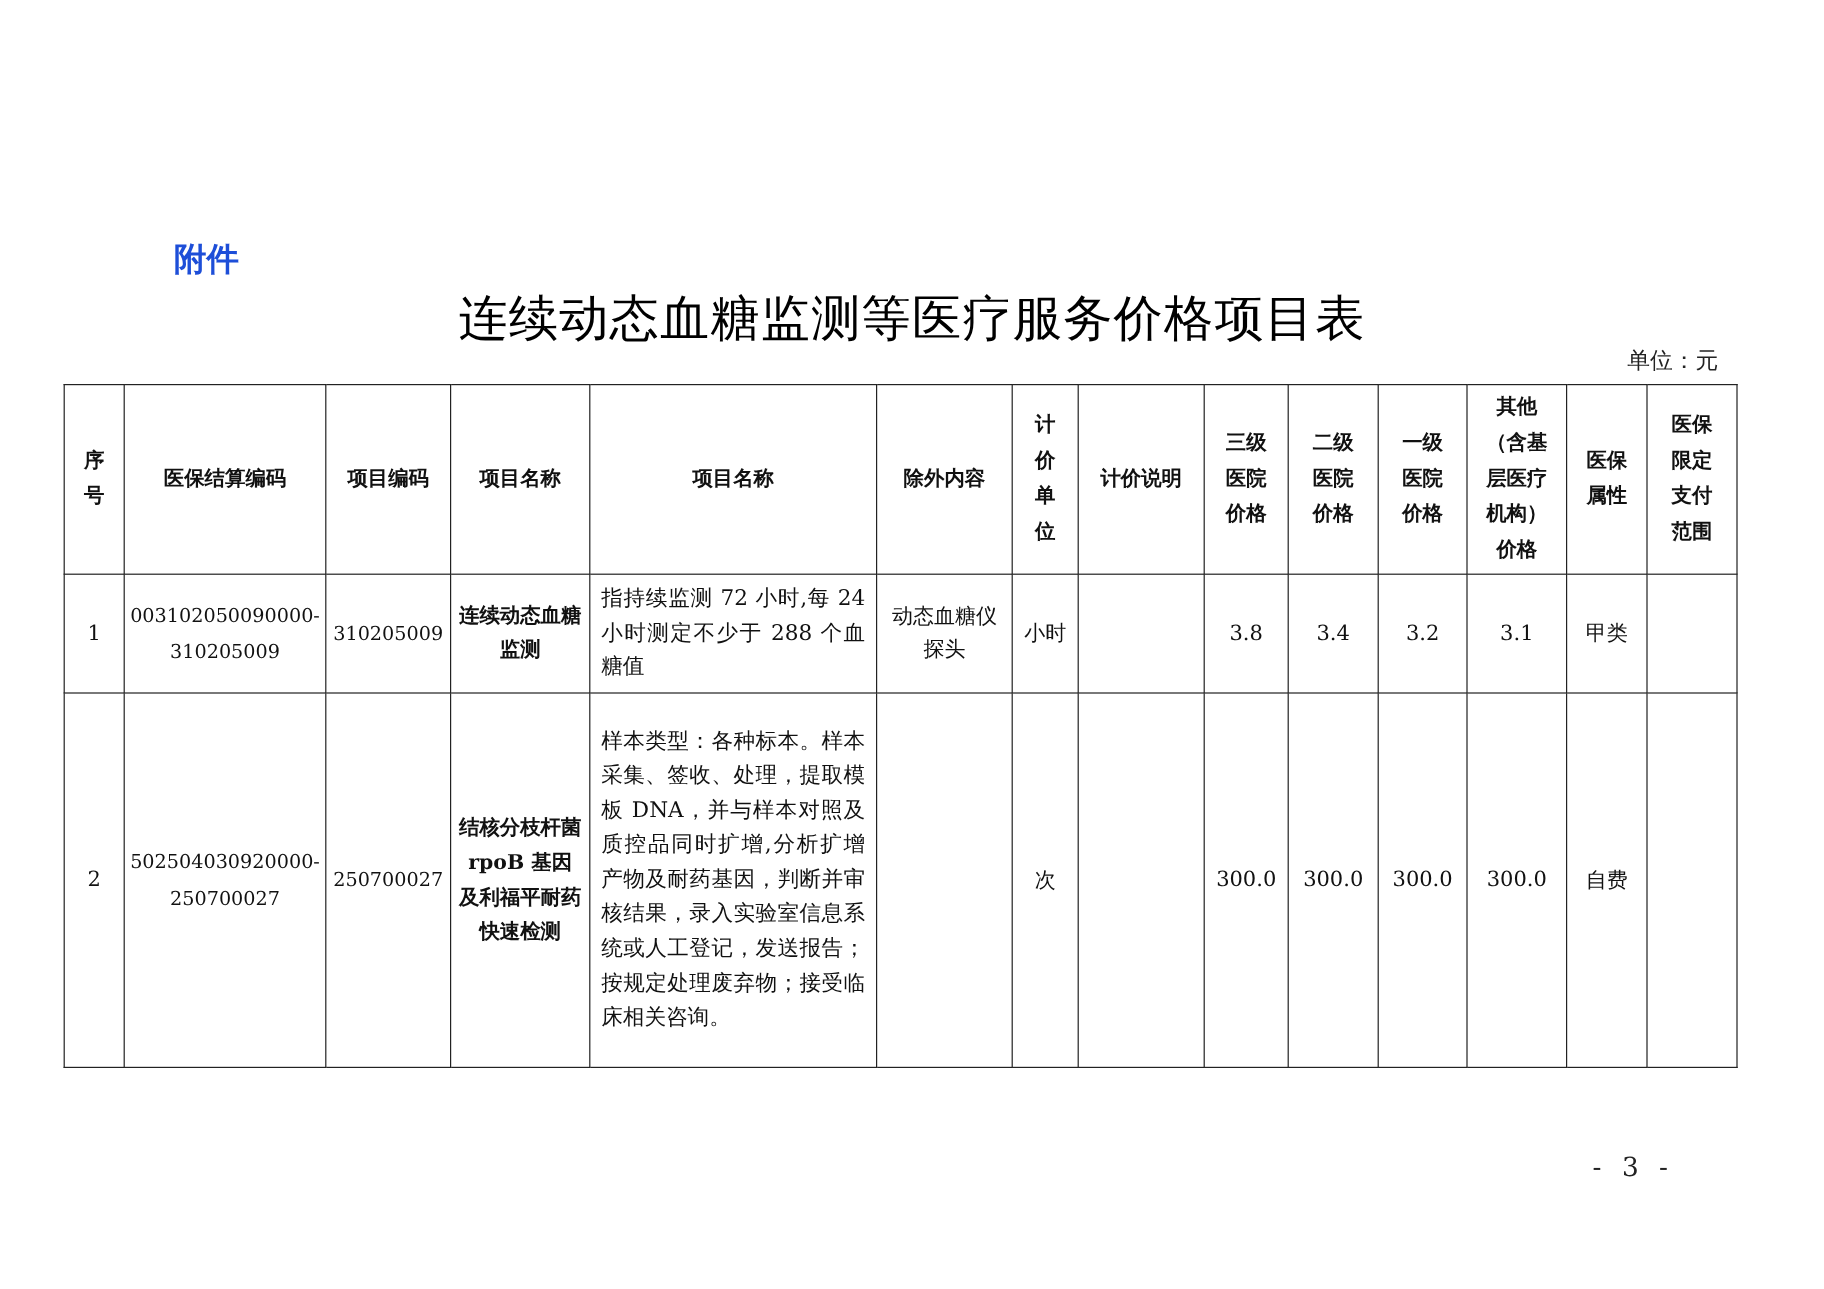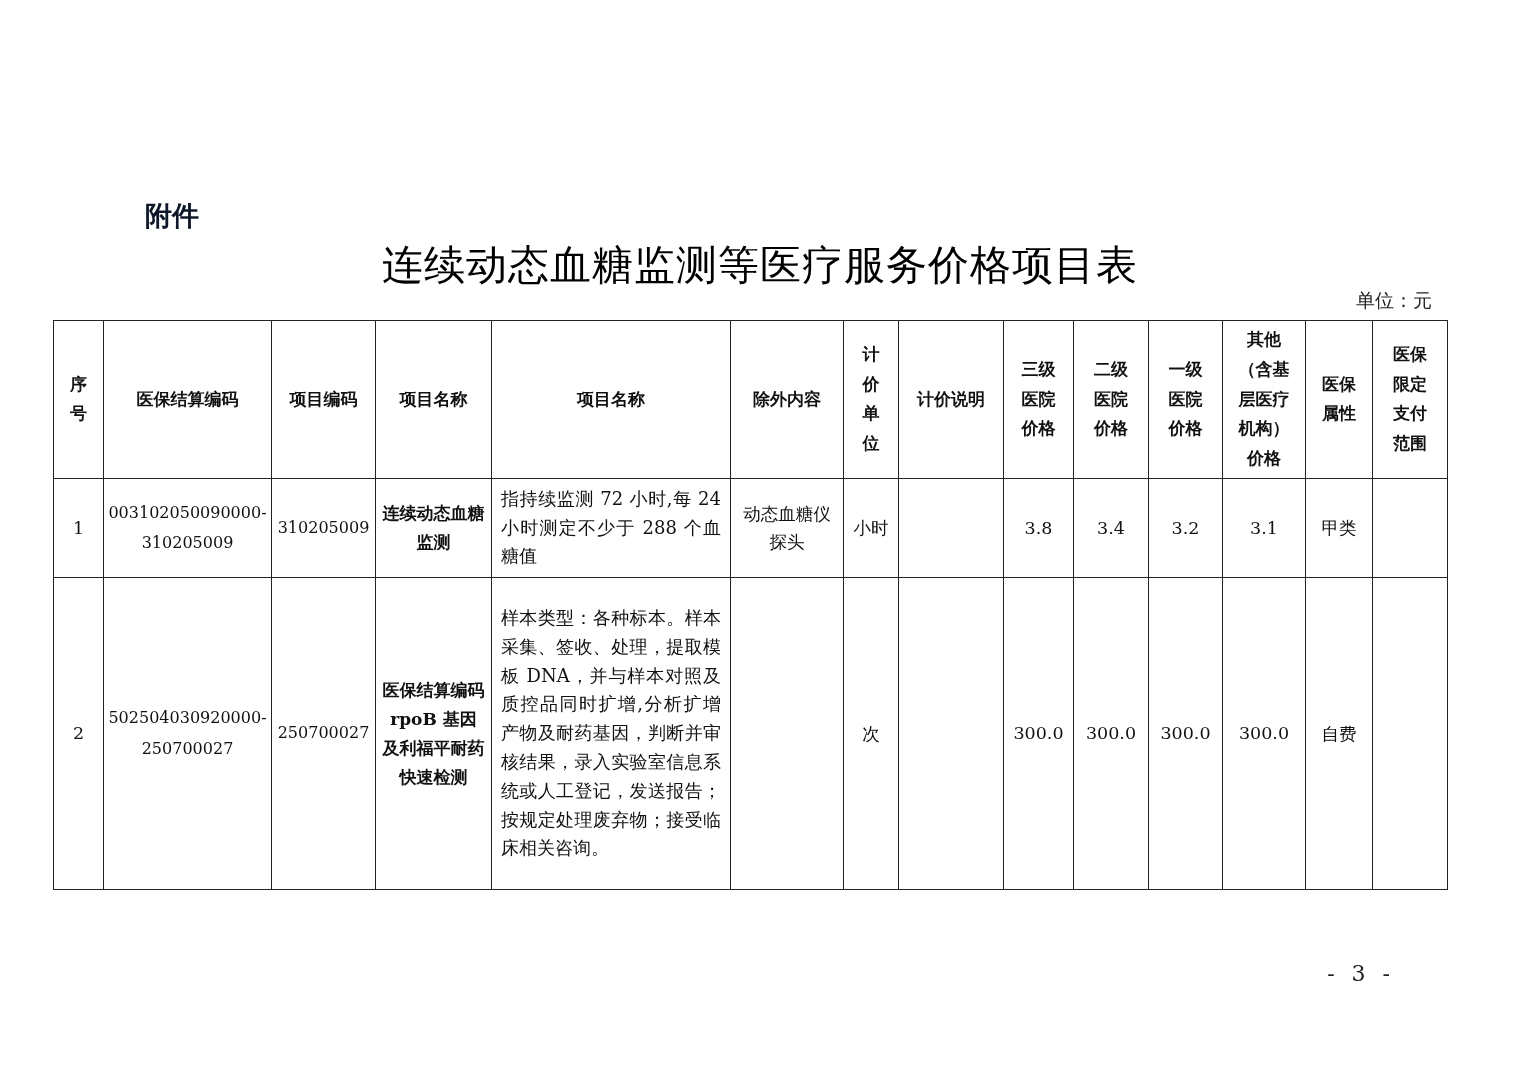--- a/index.html
+++ b/index.html
@@ -7,21 +7,21 @@
     position:relative;
     width:1520px;height:1074px;
     background:#ffffff;
     color:#1a1a1a;
     font-family:"DejaVu Serif", serif;
     overflow:hidden;
   }
   .attachment{
     position:absolute;left:145px;top:198px;
     font-family:"DejaVu Sans", sans-serif;
-    font-weight:bold;font-size:27px;color:#0f172a;
+    font-weight:bold;font-size:27px;color:#1d4ed8;
   }
   .doc-title{
     position:absolute;left:0;top:238px;width:100%;
     text-align:center;
     font-family:"DejaVu Serif", serif;
     font-weight:normal;font-size:41px;color:#000;
     letter-spacing:1px;
   }
   .unit-label{
     position:absolute;top:288px;right:88px;
@@ -163,21 +163,21 @@
         <td>3.4</td>
         <td>3.2</td>
         <td>3.1</td>
         <td class="small">甲类</td>
         <td></td>
       </tr>
       <tr class="r2">
         <td>2</td>
         <td class="code">502504030920000-250700027</td>
         <td class="code">250700027</td>
-        <td class="name">医保结算编码 rpoB 基因及利福平耐药快速检测</td>
+        <td class="name">结核分枝杆菌 rpoB 基因及利福平耐药快速检测</td>
         <td class="content">样本类型：各种标本。样本采集、签收、处理，提取模板 DNA，并与样本对照及质控品同时扩增,分析扩增产物及耐药基因，判断并审核结果，录入实验室信息系统或人工登记，发送报告；按规定处理废弃物；接受临床相关咨询。</td>
         <td class="small"></td>
         <td class="small">次</td>
         <td></td>
         <td>300.0</td>
         <td>300.0</td>
         <td>300.0</td>
         <td>300.0</td>
         <td class="small">自费</td>
         <td></td>

